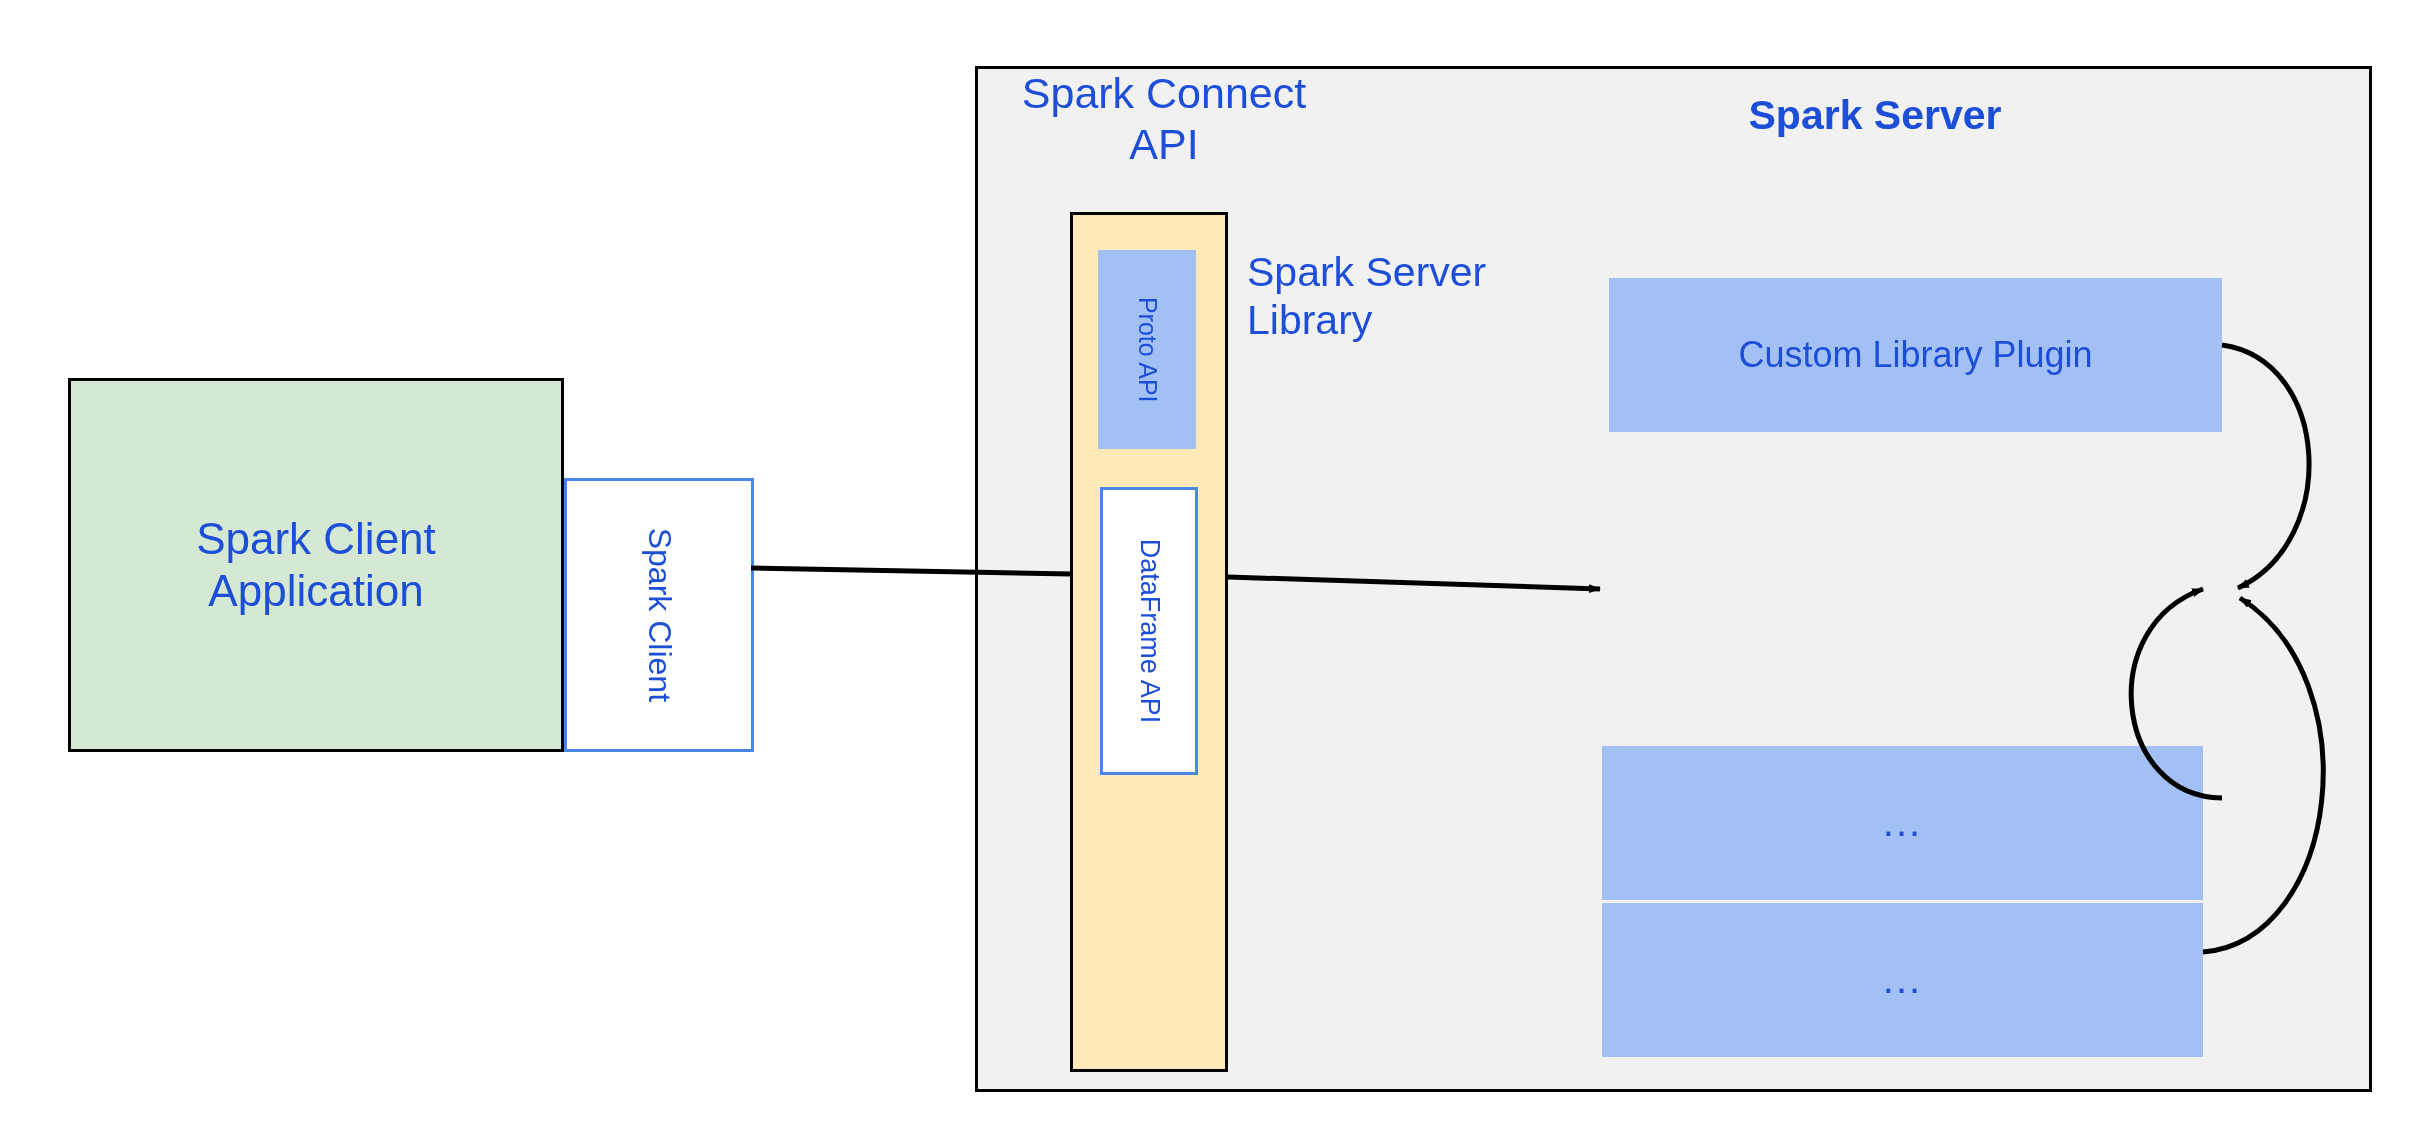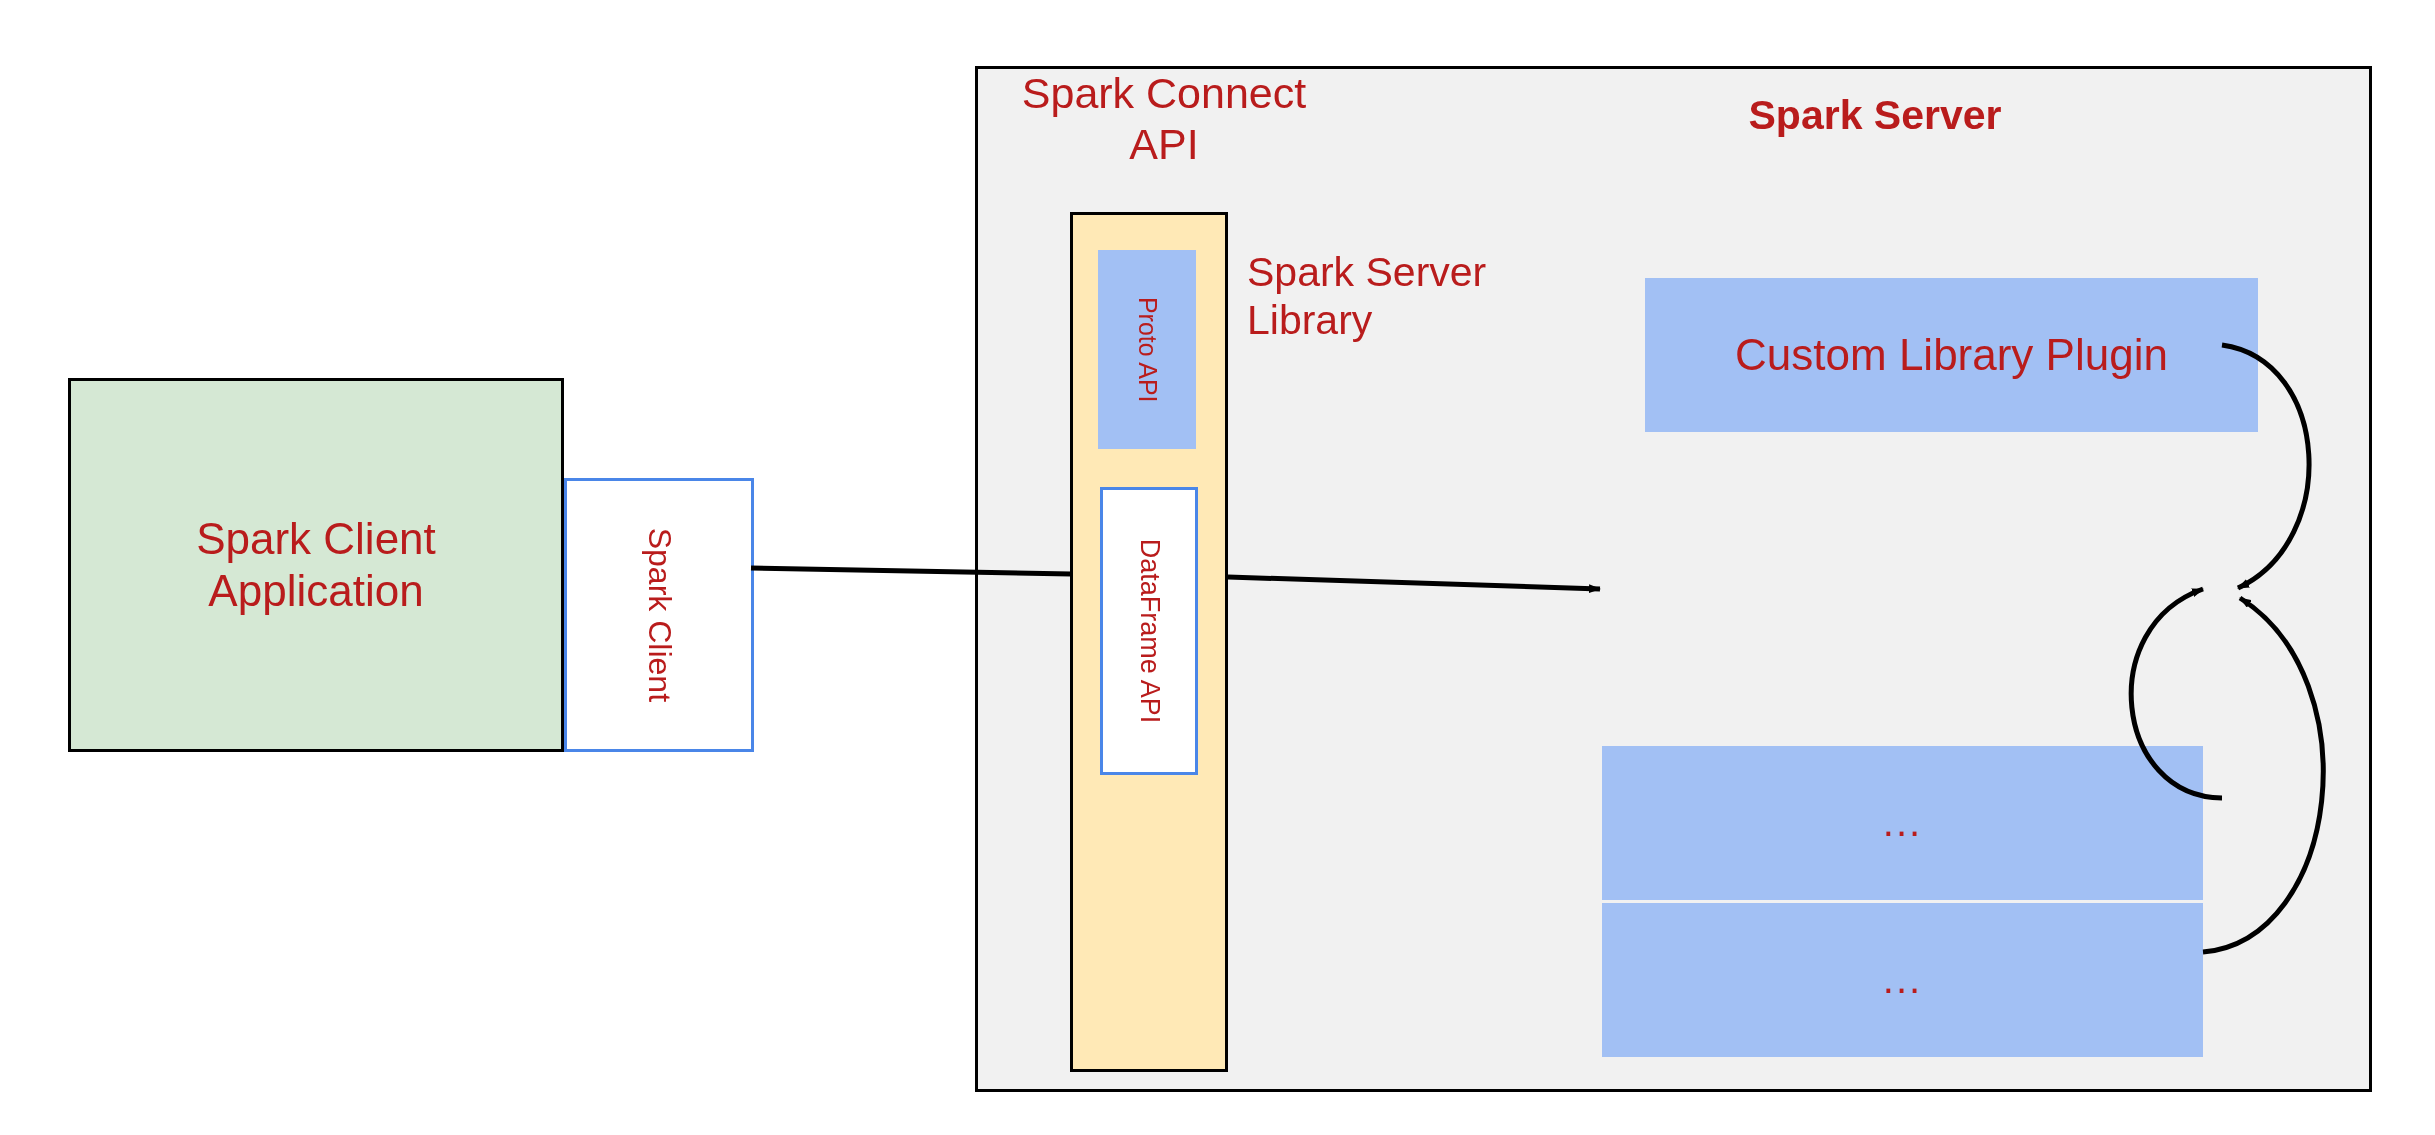--- a/index.html
+++ b/index.html
@@ -20,21 +20,21 @@
     overflow: hidden;
   }
 
   .node {
     position: absolute;
     box-sizing: border-box;
     display: flex;
     align-items: center;
     justify-content: center;
     text-align: center;
-    color: #b91c1c;
+    color: #1d4ed8;
     line-height: 1.18;
   }
 
   
   #client-app {
     left: 68px;
     top: 378px;
     width: 496px;
     height: 374px;
     background: #d5e8d4;
@@ -147,22 +147,21 @@
   }
 
   
   #custom-plugin {
     left: 1609px;
     top: 278px;
     width: 613px;
     height: 154px;
     background: #a2c0f4;
     border: 1px solid #a2c0f4;
-    font-size: 44px;
-    margin-left: 36px;
+    font-size: 36px;
   }
 
   #spark-core {
     left: 1609px;
     top: 483px;
     width: 613px;
     height: 211px;
     background: #ffffff;
     border: 4px solid #4a86e8;
     font-size: 44px;

